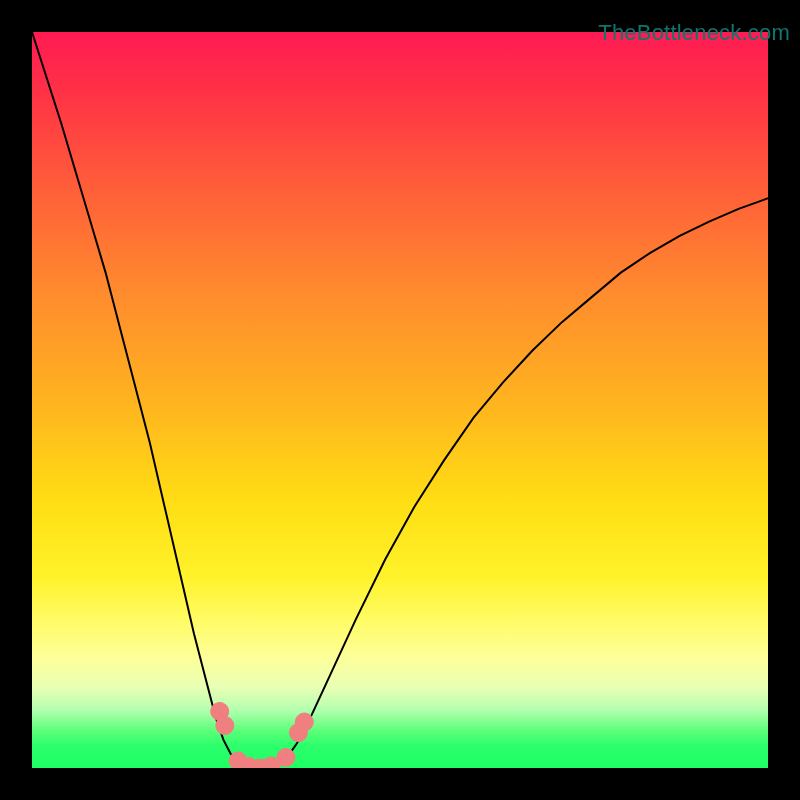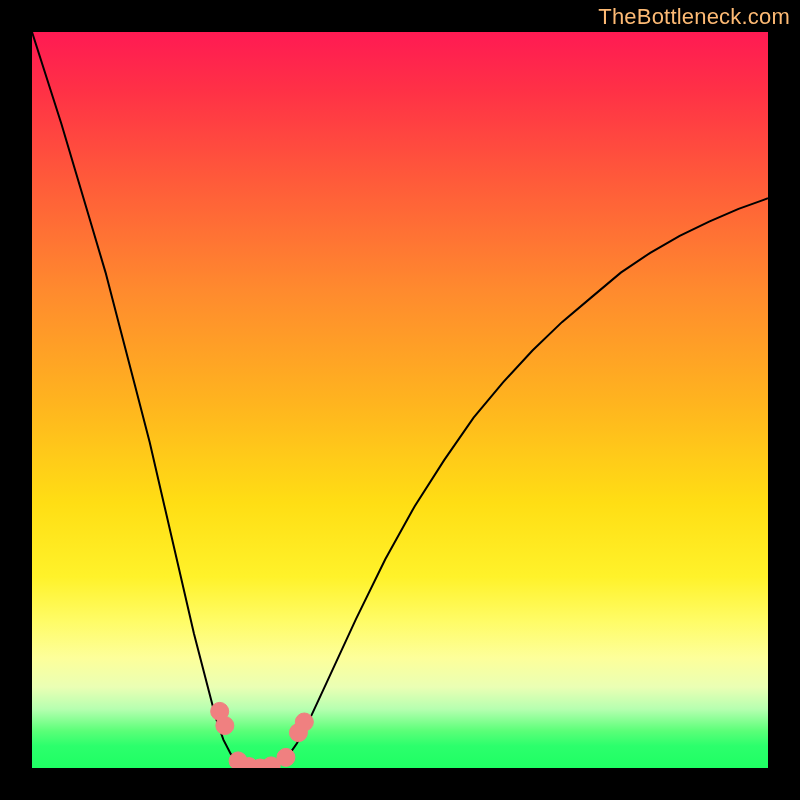--- a/index.html
+++ b/index.html
@@ -55,23 +55,23 @@
   .curve {
     position: absolute;
     top: 0;
     left: 0;
     width: 100%;
     height: 100%;
     pointer-events: none;
   }
   .watermark {
     position: absolute;
-    top: 4px;
+    top: 20px;
     right: 10px;
-    color: #fdba74;
+    color: #0f766e;
     font-size: 22px;
     font-weight: 500;
     letter-spacing: 0.2px;
     user-select: none;
   }
 </style>
 </head>
 <body>
 
 <div class="frame">

